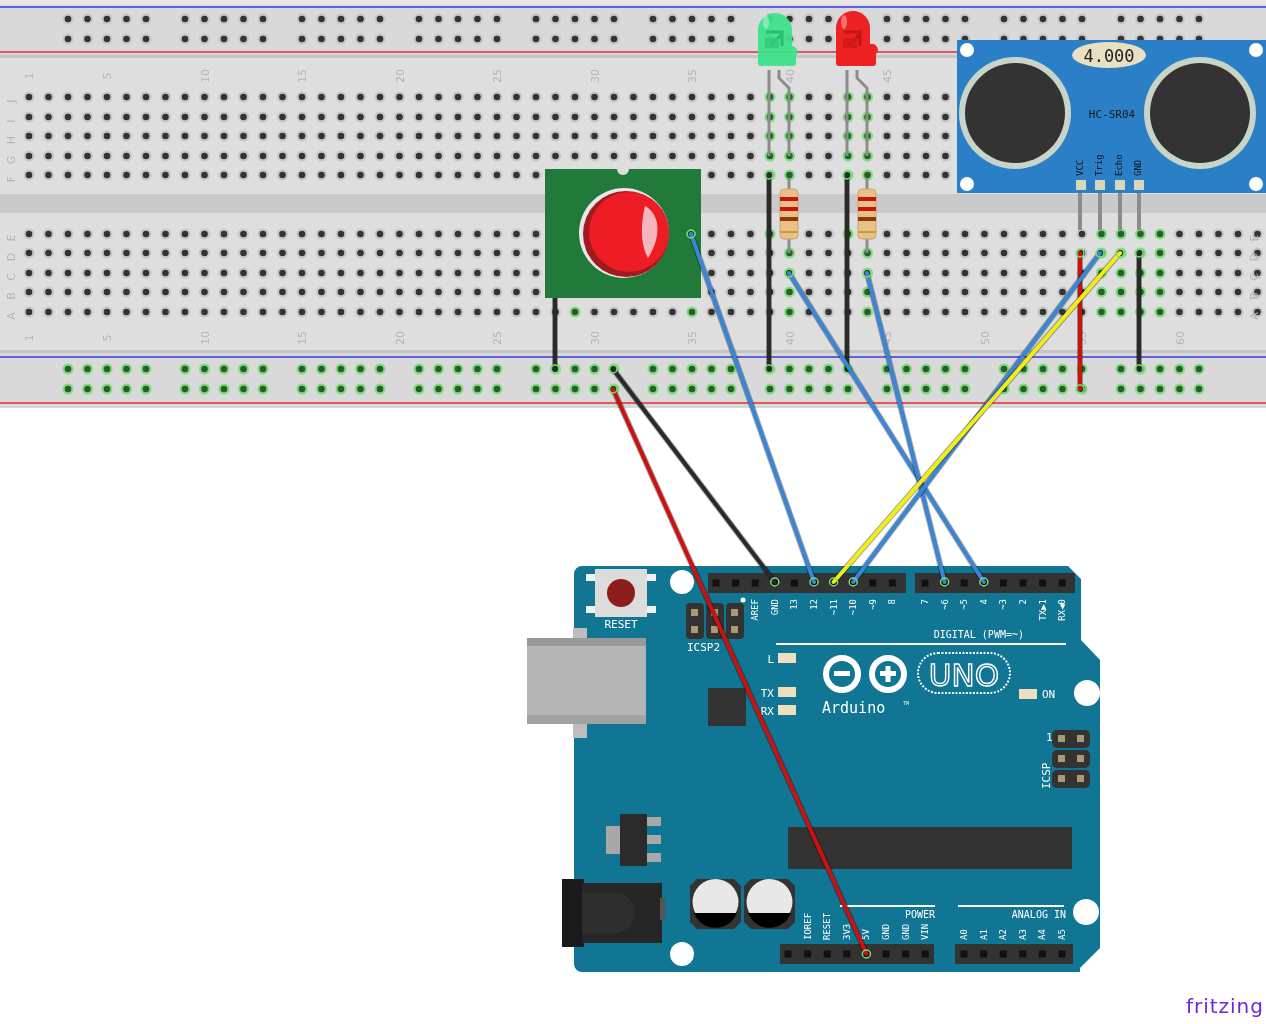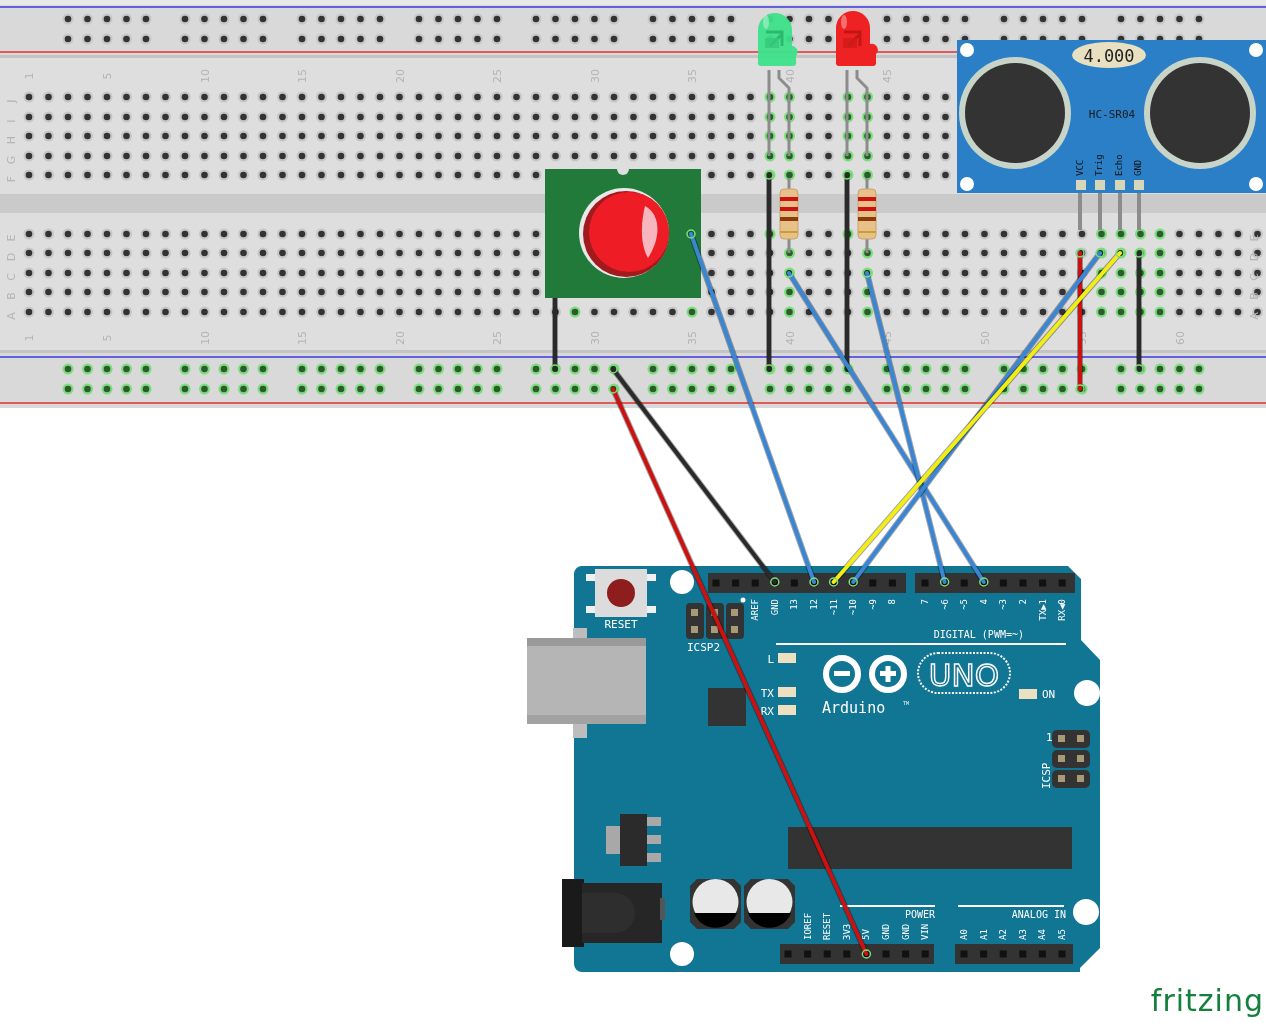--- a/index.html
+++ b/index.html
@@ -1,21 +1,21 @@
 <!DOCTYPE html>
 <html><head>
 <meta charset="utf-8">
 <style>
   html,body{margin:0;padding:0;background:#ffffff;}
   body{width:1266px;height:1024px;position:relative;overflow:hidden;font-family:"DejaVu Sans Mono",monospace;}
   #stage{position:absolute;left:0;top:0;}
   .lbl{font-family:"DejaVu Sans Mono",monospace;}
   .bbnum{font-family:"DejaVu Sans",sans-serif;font-size:11px;fill:#b4b4b4;}
   .pinlbl{font-family:"DejaVu Sans Mono",monospace;font-size:9px;fill:#ffffff;}
-  .fritz{position:absolute;right:2px;bottom:6px;font-family:"DejaVu Sans",sans-serif;font-size:30px;color:#15803d;letter-spacing:1px;}
+  .fritz{position:absolute;right:2px;bottom:6px;font-family:"DejaVu Sans",sans-serif;font-size:20px;color:#6d28d9;letter-spacing:1px;}
 </style>
 </head>
 <body>
 
 <svg id="stage" width="1266" height="1024" viewBox="0 0 1266 1024">
 
   <g>
     <rect x="0" y="0" width="1266" height="408" fill="#d9d9d9"></rect>
     <rect x="0" y="0" width="1266" height="5" fill="#e8e8e8"></rect>
     <rect x="0" y="55" width="1266" height="3" fill="#c4c4c4"></rect>

